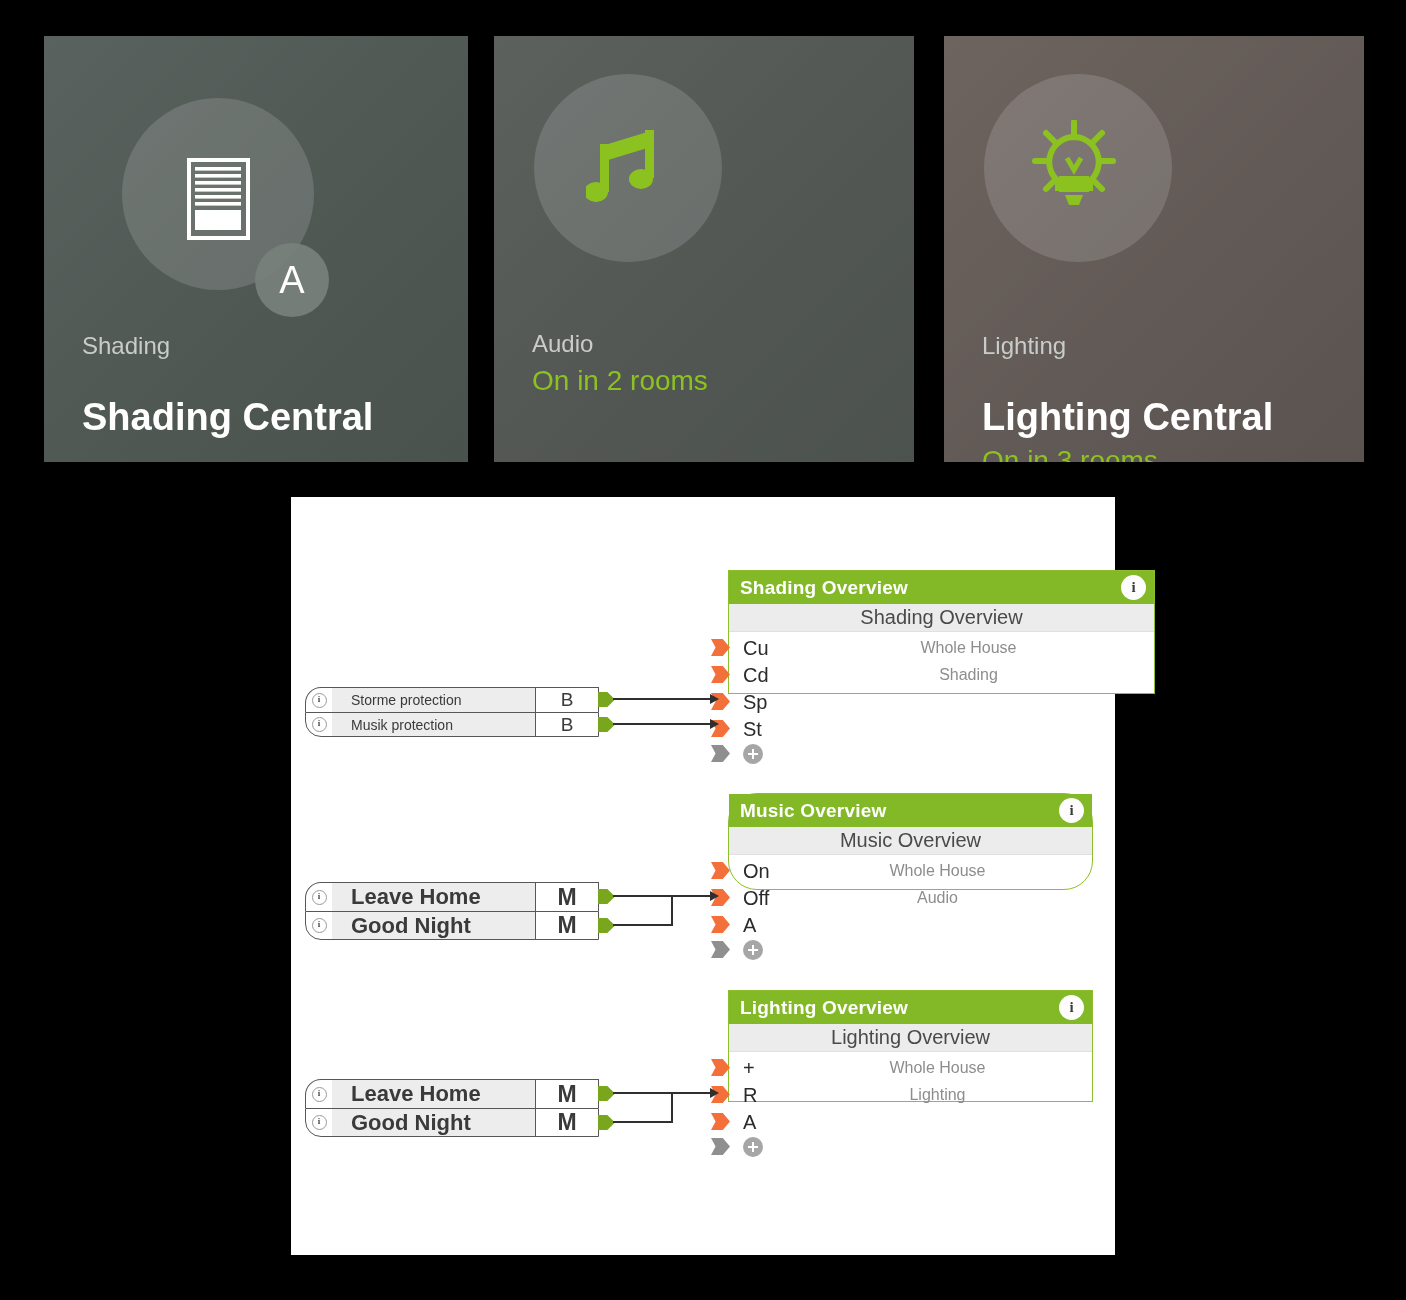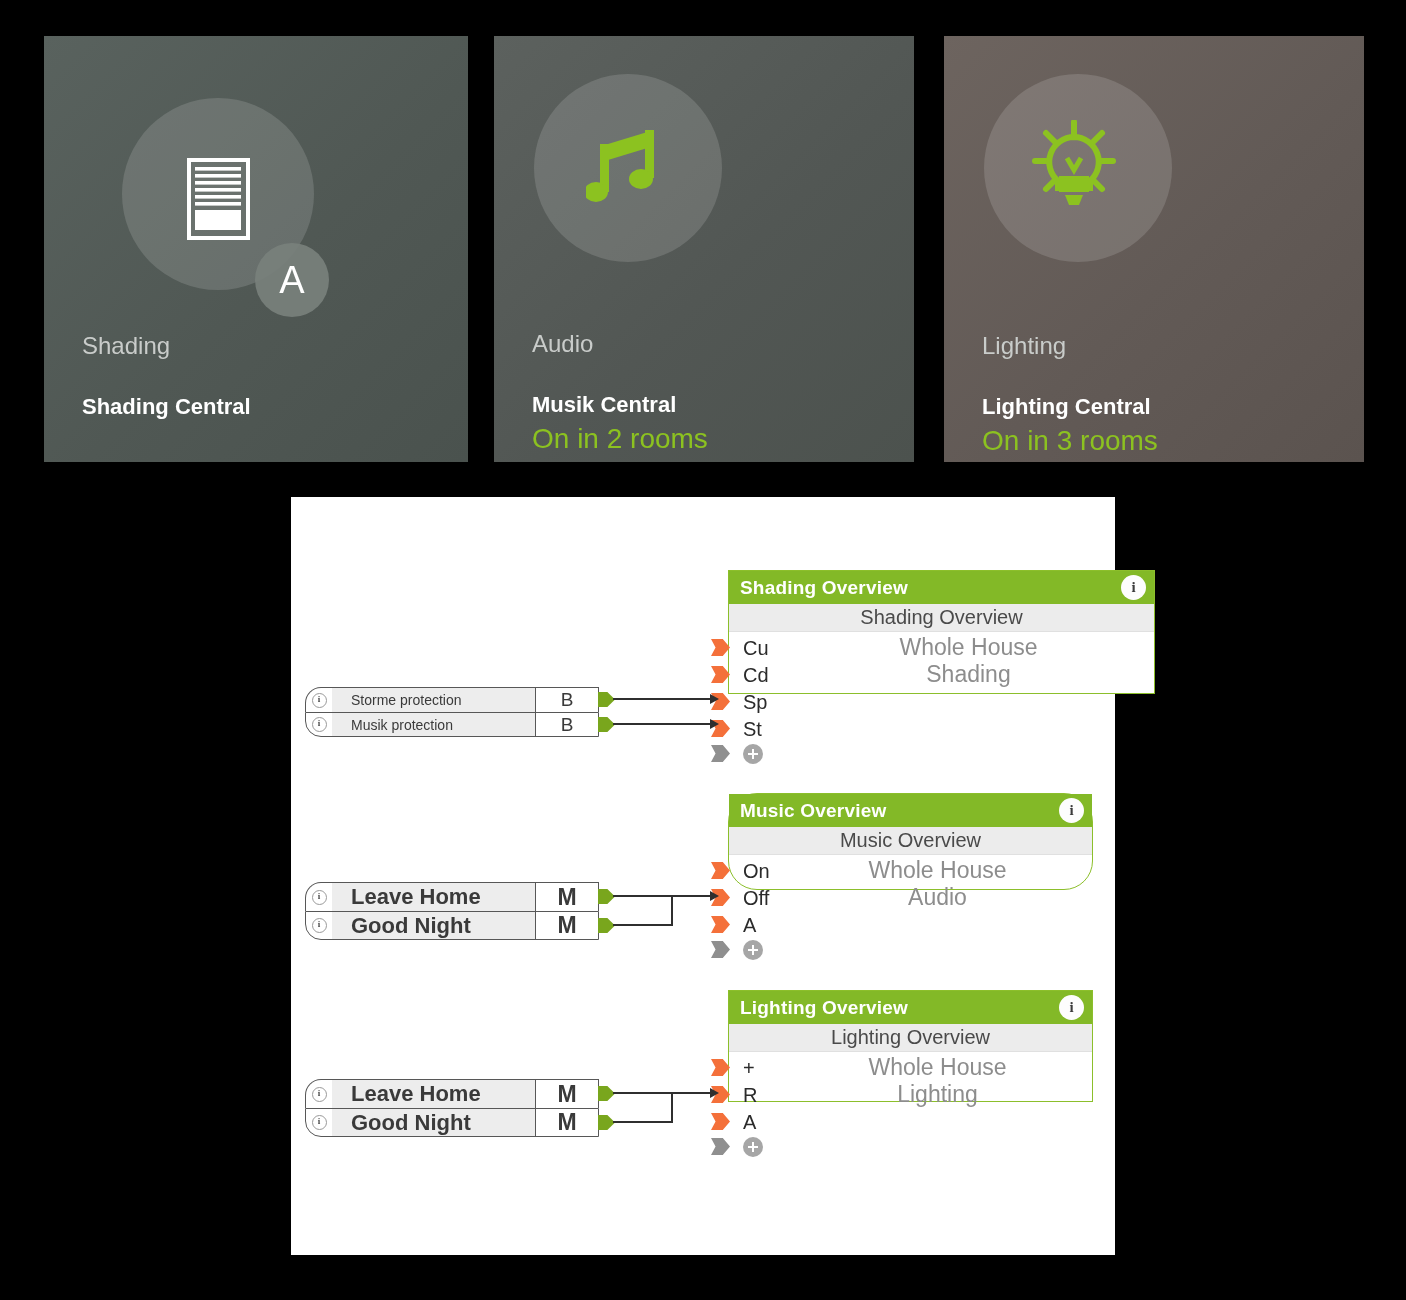--- a/index.html
+++ b/index.html
@@ -7,21 +7,21 @@
        font-family:"Liberation Sans","DejaVu Sans",sans-serif;}
 
   
   .card{position:absolute;overflow:hidden;}
   .card-circle{position:absolute;border-radius:50%;background:rgba(255,255,255,0.14);}
   .card-badge{position:absolute;border-radius:50%;background:rgba(120,128,124,0.92);
               display:flex;align-items:center;justify-content:center;
               color:#fff;font-size:38px;font-weight:400;}
   .card-text{position:absolute;left:38px;right:10px;}
   .card-cat{font-size:24px;color:#c9ccca;line-height:1.25;margin-bottom:3px;}
-  .card-title{font-size:22px;font-weight:bold;color:#ffffff;line-height:1.3;margin-top:32px;}
+  .card-title{font-size:38px;font-weight:bold;color:#ffffff;line-height:1.3;margin-top:32px;}
   .card-status{font-size:28px;line-height:1.35;}
 
   
   #diagram{position:absolute;background:#ffffff;}
 
   .block{position:absolute;border:1px solid #8cbf2b;background:#fff;
          box-sizing:border-box;}
   .block-head{background:#83b927;height:33px;display:flex;align-items:center;
               padding:0 8px 0 11px;box-sizing:border-box;}
   .block-head-title{color:#ffffff;font-weight:bold;font-size:19px;
@@ -30,21 +30,21 @@
               display:flex;align-items:center;justify-content:center;
               color:#3b3b3b;font-size:15px;font-weight:bold;
               font-family:"Liberation Serif",serif;flex:none;}
   .block-sub{background:#ececec;height:27px;display:flex;align-items:center;
              justify-content:center;color:#4a4a4a;font-size:20px;
              border-bottom:1px solid #e0e0e0;}
   .block-body{position:relative;padding:2px 0 0 0;}
   .io-row{height:27px;display:flex;align-items:center;position:relative;}
   .io-name{width:72px;padding-left:14px;box-sizing:border-box;
            font-size:20px;color:#2b2b2b;line-height:1;}
-  .io-val{flex:1;text-align:center;font-size:23px;color:#8d8d8d;
+  .io-val{flex:1;text-align:center;font-size:16px;color:#8d8d8d;
           padding-right:18px;white-space:nowrap;}
 
   .pin{position:absolute;left:-18px;width:19px;height:17px;}
   .pin i{display:block;width:100%;height:100%;
          background:#f4703a;
          clip-path:polygon(0 0,62% 0,100% 50%,62% 100%,0 100%,24% 50%);}
   .pin.gray i{background:#8f8f8f;}
 
   .plus-circle{width:20px;height:20px;border-radius:50%;background:#a6a6a6;
                position:relative;margin-left:14px;}
@@ -112,21 +112,20 @@
     <svg width="76" height="82" viewBox="0 0 76 82">
       <path d="M22 18 L68 4 L68 20 L22 34 Z" fill="#8cc220"></path>
       <rect x="14" y="18" width="9" height="48" fill="#8cc220"></rect>
       <rect x="59" y="4" width="9" height="48" fill="#8cc220"></rect>
       <ellipse cx="10" cy="66" rx="12" ry="10" fill="#8cc220"></ellipse>
       <ellipse cx="55" cy="53" rx="12" ry="10" fill="#8cc220"></ellipse>
     </svg>
   </div>
   <div class="card-text" style="top:293px;">
     <div class="card-cat">Audio</div>
-    <div class="card-title">Musik Central</div>
     <div class="card-status" style="color:#8cc220;">On in 2 rooms</div>
   </div>
 </div>
 
 <div class="card" style="left:944px;top:36px;width:420px;height:426px;
             background:linear-gradient(135deg,#6d645f 0%,#625a56 55%,#5b534f 100%);">
   <div class="card-circle" style="left:40px;top:38px;width:188px;height:188px;"></div>
   <div style="position:absolute;left:88px;top:84px;">
     <svg width="85" height="92" viewBox="0 0 85 92">
       <g stroke="#8cc220" stroke-width="6" stroke-linecap="round">

